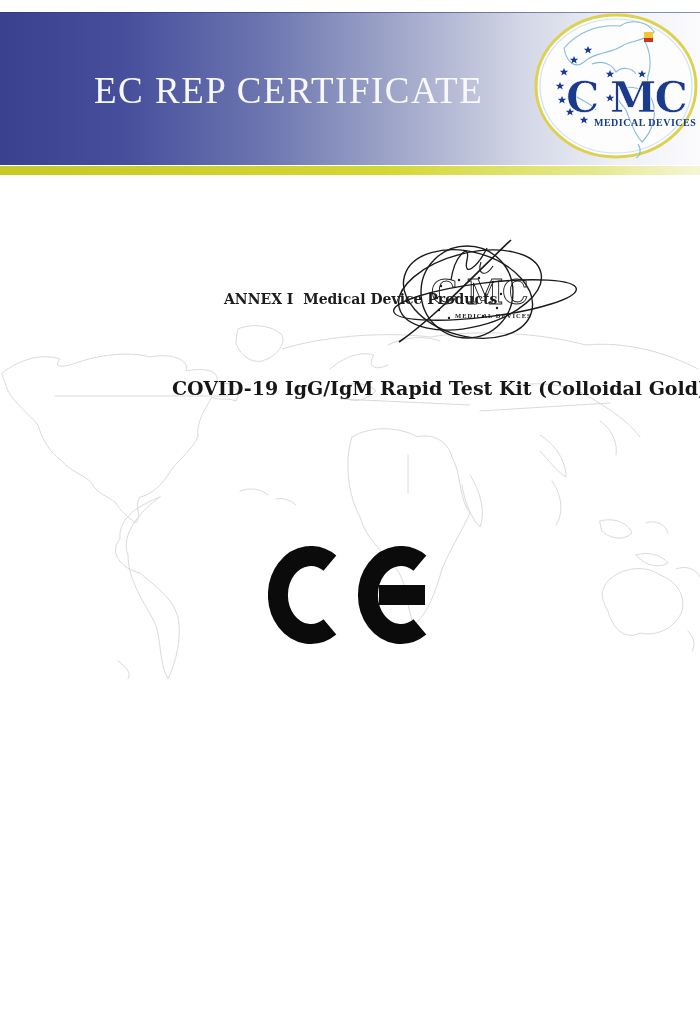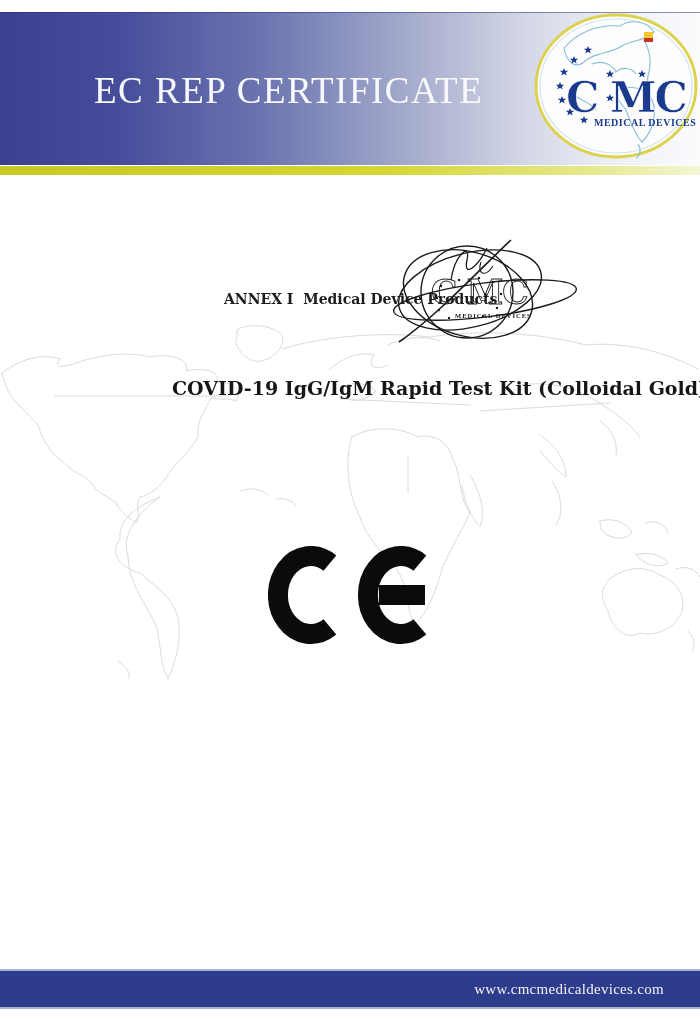--- a/index.html
+++ b/index.html
@@ -155,17 +155,14 @@
   <div class="product-name">COVID-19 IgG/IgM Rapid Test Kit (Colloidal Gold)</div>
 
   <svg class="ce" width="162" height="100" viewBox="0 0 162 100">
     <g stroke="#0b0b0b" stroke-width="20" fill="none">
       <path d="M61.9,17.1 A33,39 0 1 0 61.9,80.9"></path>
       <path d="M151.9,17.1 A33,39 0 1 0 151.9,80.9"></path>
       <path d="M111,49 L157,49"></path>
     </g>
   </svg>
 
-  <footer class="footer-bar">
-    <span class="footer-url">www.cmcmedicaldevices.com</span>
-  </footer>
 
 </div>
 
 </body></html>

